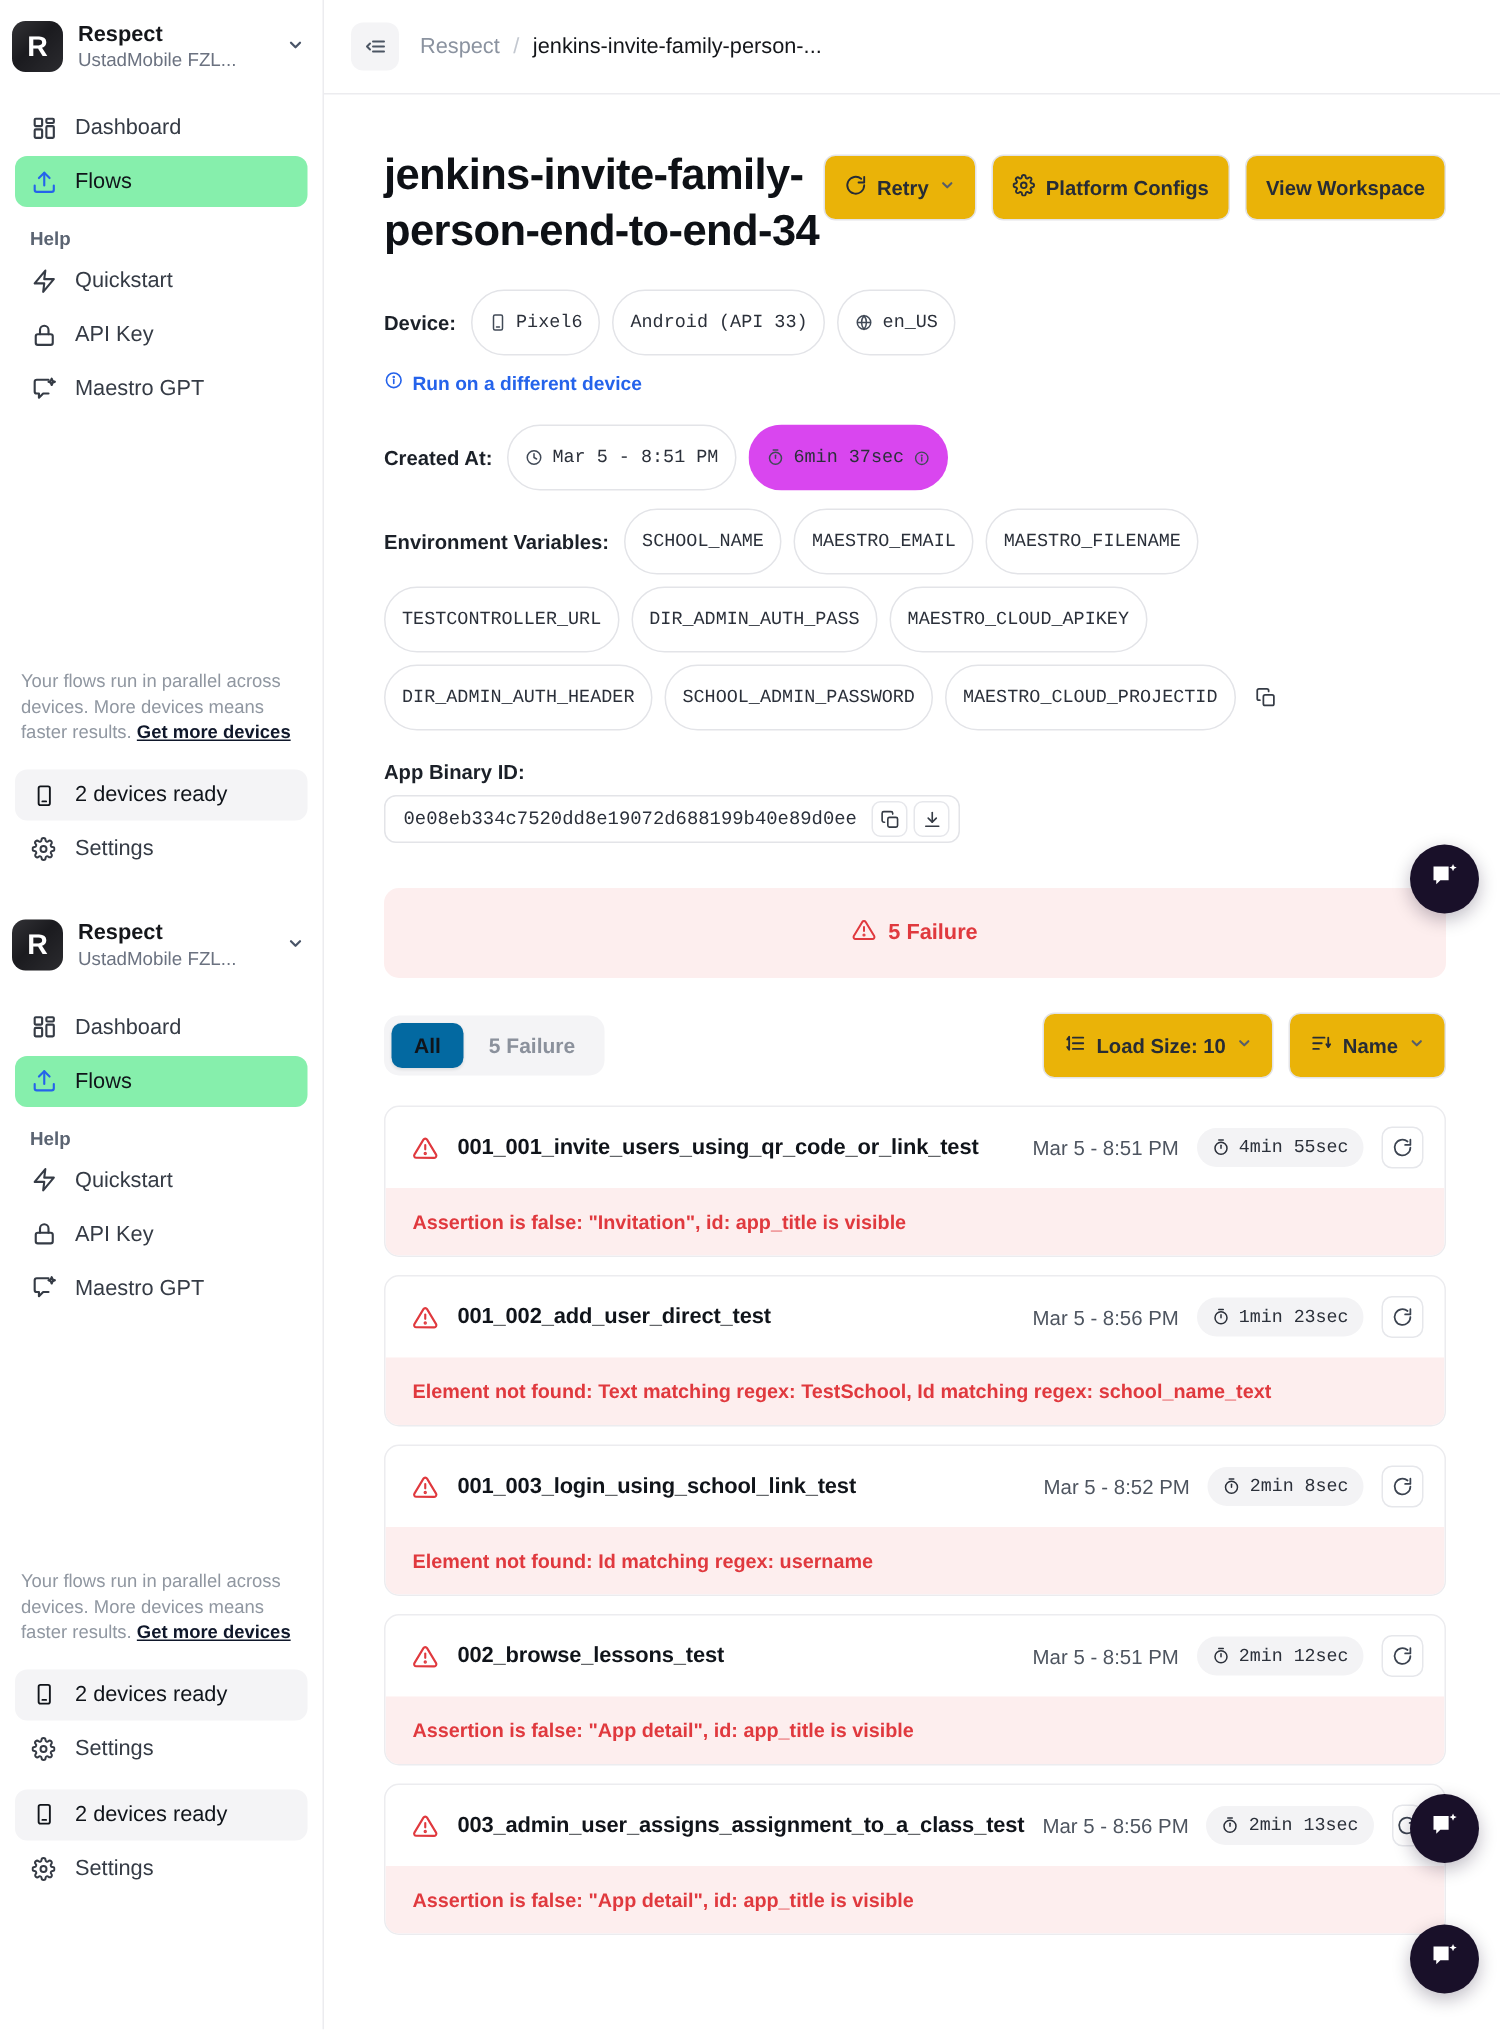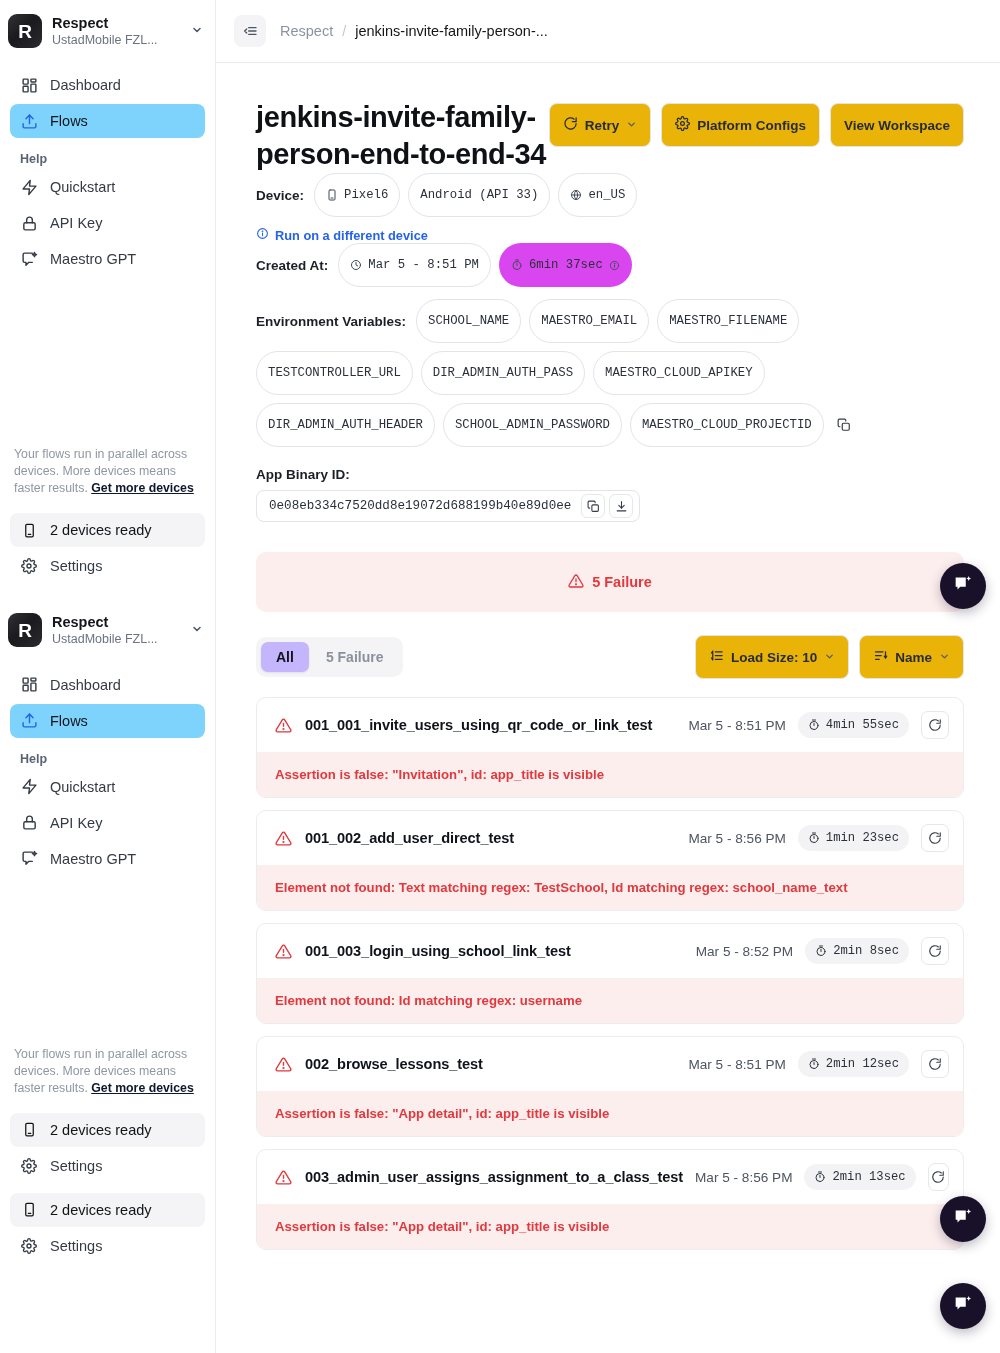--- a/index.html
+++ b/index.html
@@ -43,21 +43,21 @@
   .ws-sub { font-size: 12.5px; color: #6b7280; line-height: 1.3; white-space: nowrap; overflow: hidden; }
   .ws-caret { color: #4a5568; font-size: 12px; padding-right: 2px; }
 
   .nav { padding: 6px 10px 0 10px; }
   .nav-item {
     display: flex; align-items: center; gap: 12px;
     height: 34px; padding: 0 10px; border-radius: 8px;
     font-size: 14.5px; font-weight: 400; color: #353b45;
     margin-bottom: 2px; cursor: pointer;
   }
-  .nav-item.active { background: #7dd3fc; color: #10141a; }
+  .nav-item.active { background: #86efac; color: #10141a; }
   .nav-item .ico { width: 18px; height: 18px; flex: 0 0 18px; display:flex; align-items:center; justify-content:center; }
   .nav-section {
     font-size: 12.5px; color: #5b6472; font-weight: 700;
     padding: 12px 10px 4px 10px;
   }
   .promo {
     font-size: 12.3px; color: #9097a1; line-height: 1.38;
     padding: 0 10px 0 14px;
   }
   .promo a { color: #0f172a; text-decoration: underline; font-weight: 700; margin-top: 36px; }
@@ -89,21 +89,21 @@
   .actions { display: flex; gap: 10px; padding-top: 4px; }
   .btn {
     display: inline-flex; align-items: center; gap: 7px;
     height: 44px; padding: 0 13px; border-radius: 8px;
     border: 1px solid #e3e4e8; background: #eab308;
     font-size: 13.5px; font-weight: 700; color: #272c35; cursor: pointer;
     white-space: nowrap;
   }
   .btn .caret { color:#565e6b; font-size: 11px; }
 
-  .meta-row { display: flex; align-items: center; flex-wrap: wrap; gap: 8px; }
+  .meta-row { display: flex; align-items: center; flex-wrap: wrap; gap: 8px; margin-top: 20px; }
   .meta-label { font-size: 13.5px; font-weight: 700; color: #1b2028; margin-right: 2px; }
   .chip {
     display: inline-flex; align-items: center; gap: 6px;
     height: 44px; padding: 0 11px; border-radius: 999px;
     border: 1px solid #e3e4e8; background: #fff;
     font-family: "Liberation Mono", monospace;
     font-size: 12.3px; color: #2b303a; white-space: nowrap;
   }
   .chip.soft { border-color: transparent; background: #d946ef; }
   .chip .mini { color:#414a57; display:inline-flex; }
@@ -137,21 +137,21 @@
   .filterbar { display: flex; align-items: center; justify-content: space-between; margin-top: 23px; }
   .segmented {
     display: inline-flex; align-items: center; gap: 2px;
     background: #f4f4f6; border-radius: 10px; padding: 5px;
   }
   .seg {
     height: 30px; padding: 0 15px; border-radius: 7px;
     display: inline-flex; align-items: center;
     font-size: 14px; font-weight: 700; color: #8b919c; cursor: pointer;
   }
-  .seg.on { background: #c4b5fd; color: #10141a; box-shadow: 0 1px 2px rgba(16,20,26,.09); }
+  .seg.on { background: #0369a1; color: #10141a; box-shadow: 0 1px 2px rgba(16,20,26,.09); }
   .right-controls { display: flex; gap: 10px; }
 
   .results { margin-top: 18px; display: flex; flex-direction: column; gap: 12px; }
   .result-card { border: 1px solid #ececef; border-radius: 10px; overflow: hidden; background:#fff; }
   .result-head {
     display: flex; align-items: center; gap: 12px;
     padding: 13px 14px 13px 18px; cursor: pointer;
   }
   .warn-ico { flex: 0 0 18px; display:inline-flex; }
   .result-name { flex: 1 1 auto; font-size: 14.6px; font-weight: 700; color: #10141a; letter-spacing:-0.1px;}

